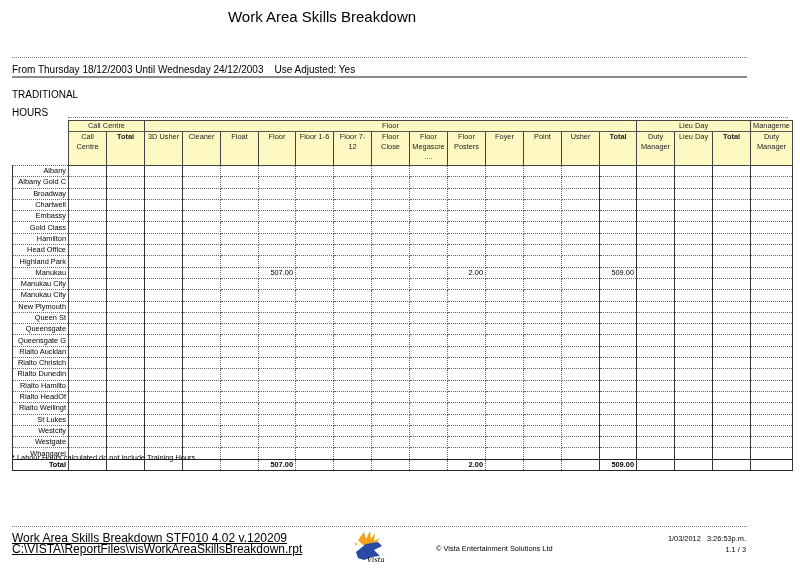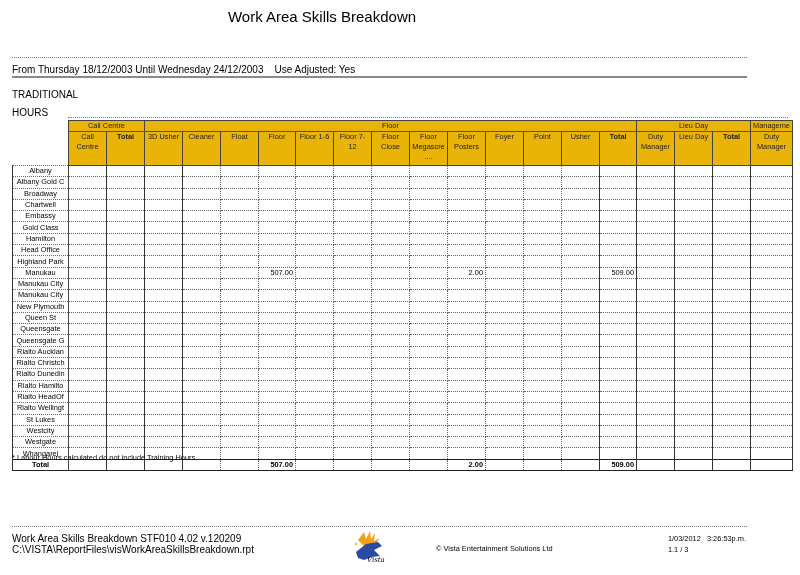--- a/index.html
+++ b/index.html
@@ -7,36 +7,36 @@
   .title { position:absolute; top:8px; left:0; width:644px; text-align:center; font-size:15px; }
   .rule { position:absolute; left:12px; width:735px; border-top:1px solid #9a9a9a; }
   .rule.dotted { border-top:1px dotted #7a7a7a; }
   .rule.thick { border-top:2px solid #8a8a8a; }
   .subtitle { position:absolute; top:64px; left:12px; font-size:10px; }
   .section { position:absolute; left:12px; font-size:10px; }
   .hours-rule { position:absolute; top:117px; left:68px; width:720px; border-top:1px dotted #7a7a7a; }
 
   table.grid { position:absolute; top:120px; left:12px; border-collapse:collapse; table-layout:fixed; font-size:7.4px; }
   table.grid td, table.grid th { padding:0 2px; height:10.3px; line-height:10px; white-space:nowrap; overflow:hidden; border:1px solid #444; font-weight:normal; }
-  table.grid th { background:#eab308; color:#222; text-align:center; vertical-align:top; }
+  table.grid th { background:#fef9c3; color:#222; text-align:center; vertical-align:top; }
   table.grid th.group { height:10px; border-bottom:1px solid #555; }
   table.grid th.sub { height:33px; white-space:normal; line-height:10px; }
   table.grid th.bold { font-weight:bold; }
   table.grid th.blank { background:#fff; border:none; }
-  table.grid td.label { text-align:center; border-left:1px solid #333; }
+  table.grid td.label { text-align:right; border-left:1px solid #333; }
   table.grid td.num { text-align:right; }
   table.grid tr.total td { font-weight:bold; border-top:1px solid #222; border-bottom:1px solid #222; }
   table.grid tr.data td { border-top:1px dotted #666; border-bottom:1px dotted #666; }
   table.grid td.v { border-left:1px solid #333; border-right:1px solid #333; }
   table.grid td.vd { border-left:1px dotted #666; border-right:1px dotted #666; }
   .footnote { position:absolute; top:453px; left:12px; font-size:7.4px; }
   .footer-rule { position:absolute; top:526px; left:12px; width:735px; border-top:1px dotted #7a7a7a; }
-  .footer-left { position:absolute; top:533px; left:12px; font-size:10px; line-height:11px; }
+  .footer-left { position:absolute; top:533px; left:12px; font-size:12px; line-height:11px;text-decoration:underline; }
   .footer-center { position:absolute; top:544px; left:396px; font-size:7.4px;padding-left:40px; }
-  .footer-right { position:absolute; top:533px; right:54px; font-size:7.4px; line-height:11px; }
+  .footer-right { position:absolute; top:533px; right:54px; font-size:7.4px; line-height:11px; text-align:right; }
   .logo { position:absolute; top:530px; left:352px; width:34px; height:38px; }
   .logo-text { position:absolute; top:556px; left:367px; font-size:7px; font-style:italic; font-family:"DejaVu Serif", serif; }
 </style>
 </head>
 <body>
 
 <div class="title">Work Area Skills Breakdown</div>
 <div class="rule dotted" style="top:57px;"></div>
 <div class="subtitle" style="white-space:pre;">From Thursday 18/12/2003 Until Wednesday 24/12/2003    Use Adjusted: Yes</div>
 <div class="rule thick" style="top:76px;"></div>

